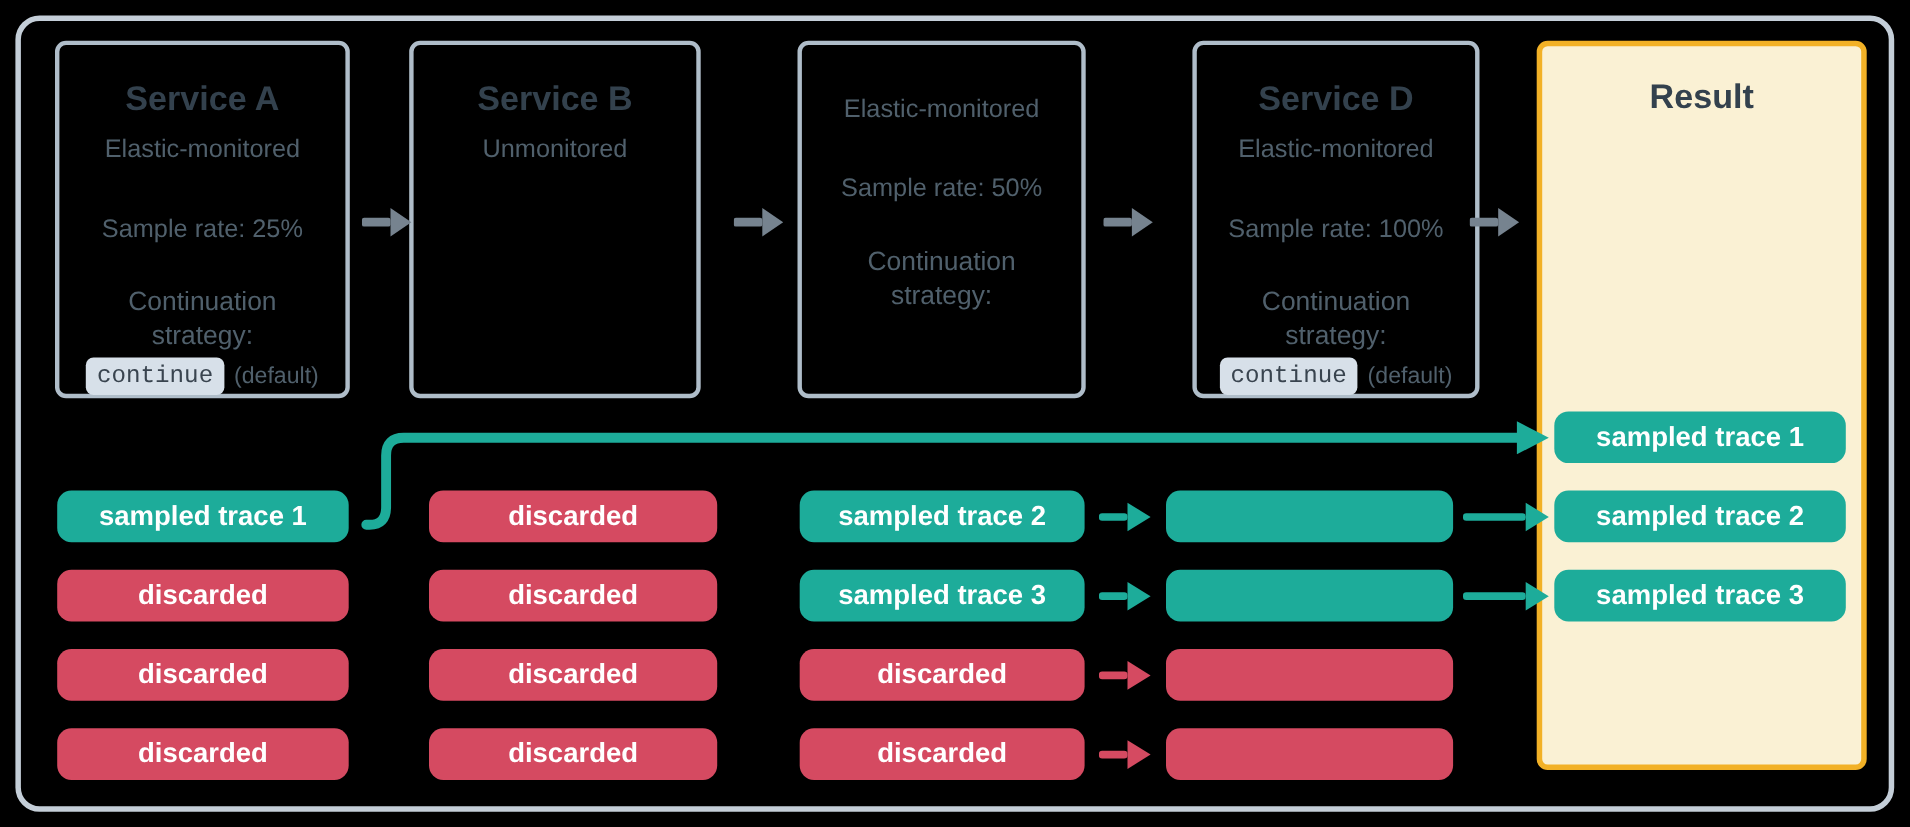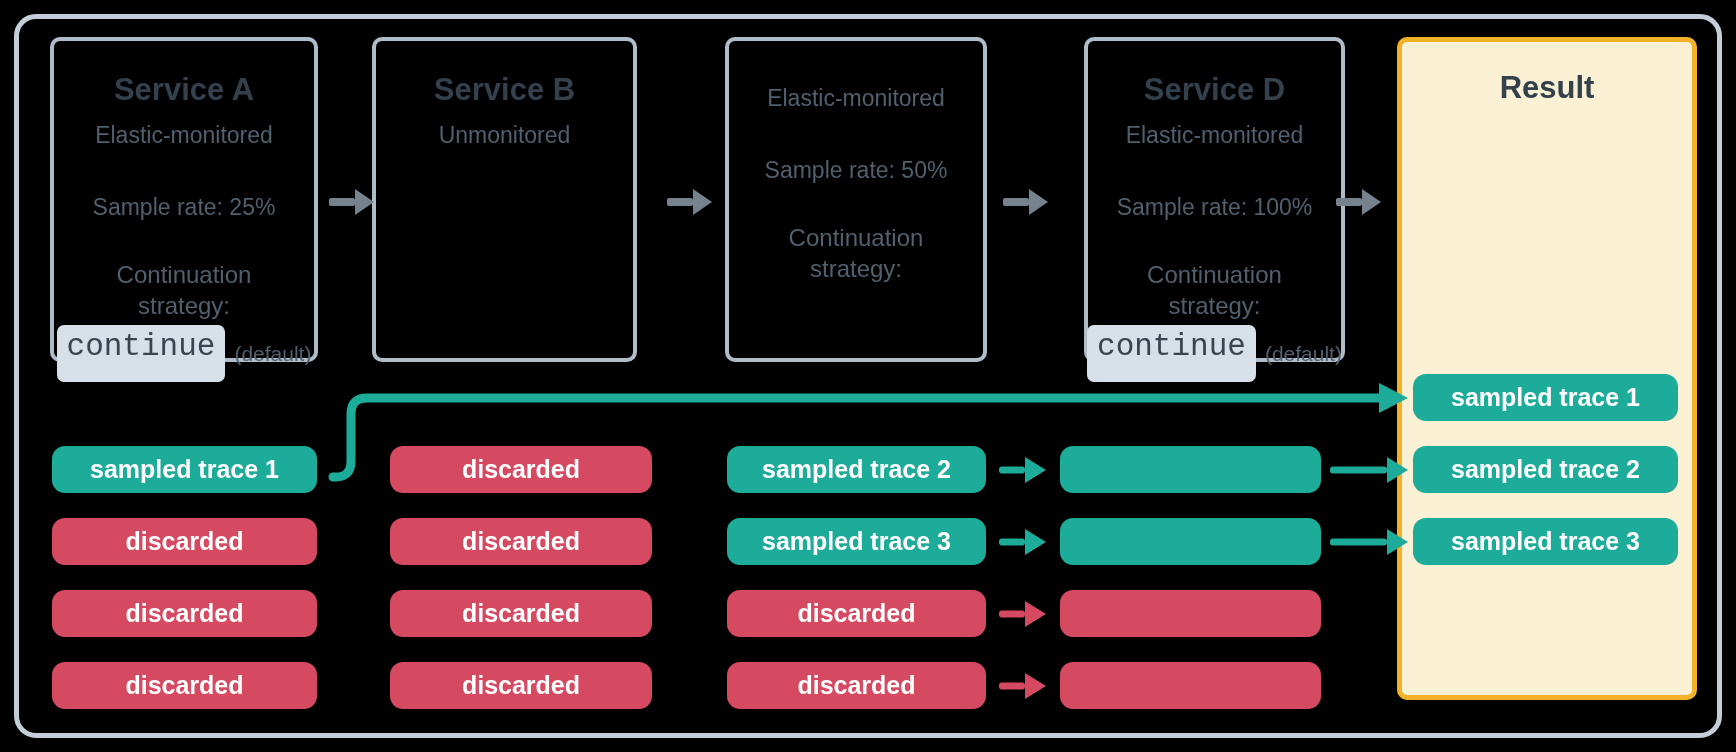--- a/index.html
+++ b/index.html
@@ -17,22 +17,22 @@
     align-items:center;text-align:center;padding:30px 8px 16px;}
   .col-a{left:50px;width:268px}
   .col-b{left:372px;width:265px}
   .col-c{left:725px;width:262px}
   .col-d{left:1084px;width:261px}
   .svc-title{font-size:31px;font-weight:bold;color:var(--title);line-height:1.2;}
   .svc-mon{font-size:23px;color:var(--body);margin-top:14px;line-height:1.2;}
   .svc-rate{font-size:23px;color:var(--body);margin-top:44px;line-height:1.2;text-align:right;}
   .svc-cont{font-size:24px;color:var(--body);margin-top:39px;line-height:1.27;}
   .badge-row{display:flex;align-items:center;gap:9px;margin-top:4px;}
-  .badge{font-family:"Liberation Mono","DejaVu Sans Mono",monospace;font-size:31px;
-    color:var(--badge-text);background:var(--badge-bg);padding:4px 10px 18px;border-radius:7px;
+  .badge{font-family:"Liberation Mono","DejaVu Sans Mono",monospace;font-size:22px;
+    color:var(--badge-text);background:var(--badge-bg);padding:4px 10px 5px;border-radius:7px;
     white-space:nowrap;}
   .badge-note{font-size:21px;color:var(--body);white-space:nowrap;}
   .result{position:absolute;left:1397px;top:37px;width:300px;height:663px;box-sizing:border-box;
     border:5px solid var(--result-border);border-radius:10px;background:var(--result-bg);
     display:flex;justify-content:center;padding-top:28px;z-index:1;}
   .result-title{font-size:31px;font-weight:bold;color:var(--title);}
   .trace-col{position:absolute;top:446px;display:flex;flex-direction:column;gap:25px;z-index:4;}
   .chips-a{left:52px;width:265px}
   .chips-b{left:390px;width:262px}
   .chips-c{left:727px;width:259px}

